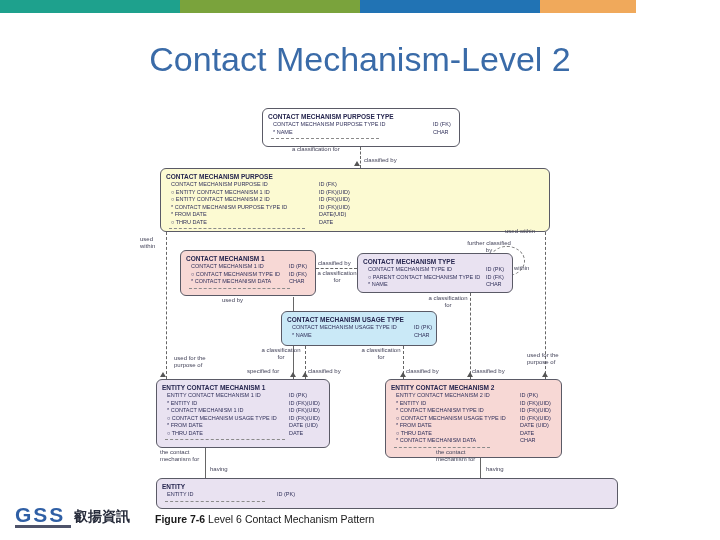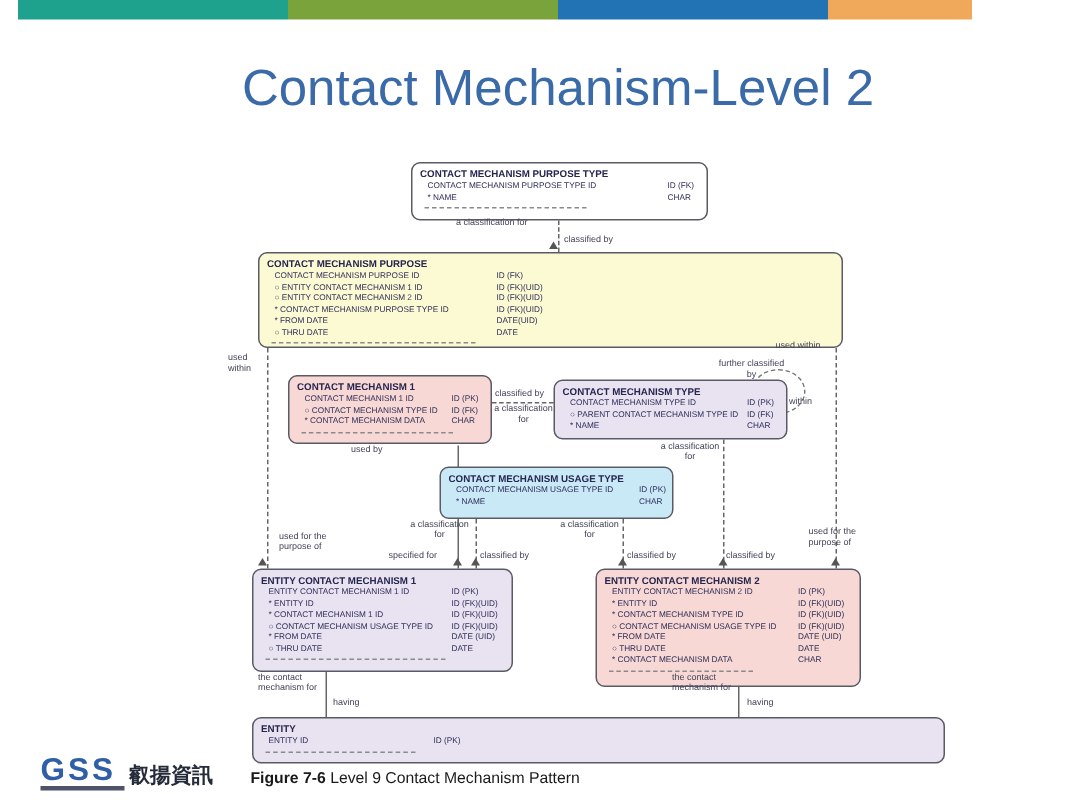--- a/index.html
+++ b/index.html
@@ -1,17 +1,17 @@
 <!DOCTYPE html>
 <html><head>
 <meta charset="utf-8">
 <style>
   html,body{margin:0;padding:0;}
   .slide{position:relative;width:636px;height:540px;background:#ffffff;overflow:hidden;
-         font-family:"Liberation Sans",sans-serif;margin-left:12px;}
+         font-family:"Liberation Sans",sans-serif;}
   .topbar{position:absolute;left:0;top:0;width:720px;height:13px;display:flex;}
   .topbar .seg{flex:1 1 25%;height:13px;}
   .title{position:absolute;left:0;top:40px;width:720px;text-align:center;
          font-size:34px;font-weight:400;color:#3a6ba8;margin:0;letter-spacing:0px;}
   .diagram{position:absolute;left:0;top:0;width:720px;height:540px;}
   
   .ebox{position:absolute;border:1px solid #5a5a66;border-radius:6px;box-sizing:border-box;
         padding-top:3px;overflow:hidden;}
   .etitle{font-size:6.5px;font-weight:bold;line-height:9px;padding-left:5px;
           color:#26264f;white-space:nowrap;}
@@ -23,21 +23,21 @@
   
   .lnv{position:absolute;width:0;border-left:1px dashed #666;}
   .lns{position:absolute;width:0;border-left:1px solid #666;}
   .lnh{position:absolute;height:0;border-top:1px dashed #666;}
   .loop{position:absolute;border:1px dashed #777;border-radius:50%;}
   .tri{position:absolute;width:0;height:0;border-left:3px solid transparent;
        border-right:3px solid transparent;border-bottom:5px solid #555;}
   
   .lbl{position:absolute;font-size:6px;line-height:6.5px;color:#44445a;}
   
-  .footer-logo{position:absolute;left:15px;top:504px;display:flex;align-items:flex-start;gap:3px;}
+  .footer-logo{position:absolute;left:15px;top:504px;display:flex;align-items:center;gap:3px;}
   .gss-block{display:flex;flex-direction:column;align-items:stretch;}
   .gss-text{font-size:21px;line-height:19px;font-weight:bold;color:#2f5fa5;letter-spacing:2px;
             font-family:"Liberation Sans",sans-serif;}
   .gss-bar{height:3px;background:#2f3550;opacity:.85;margin-top:1px;width:56px;}
   .cjk{font-size:14px;line-height:24px;font-weight:bold;color:#262b3a;
        font-family:"Liberation Sans",sans-serif;}
   .caption{position:absolute;left:155px;top:513px;font-size:10.5px;color:#1a1a1a;}
   .caption b{font-weight:bold;}
   .pagenum{position:absolute;left:652px;top:502px;font-size:11px;color:#7f7f7f;}
 </style>
@@ -260,17 +260,17 @@
   </div>
 
   <div class="footer-logo">
     <div class="gss-block">
       <span class="gss-text">GSS</span>
       <div class="gss-bar"></div>
     </div>
     <span class="cjk">叡揚資訊</span>
   </div>
 
-  <div class="caption"><b>Figure 7-6</b><span> Level 9 Contact Mechanism Pattern</span></div>
+  <div class="caption"><b>Figure 7-6</b><span> Level 6 Contact Mechanism Pattern</span></div>
 
   <div class="pagenum">39</div>
 
 </div>
 
 </body></html>

